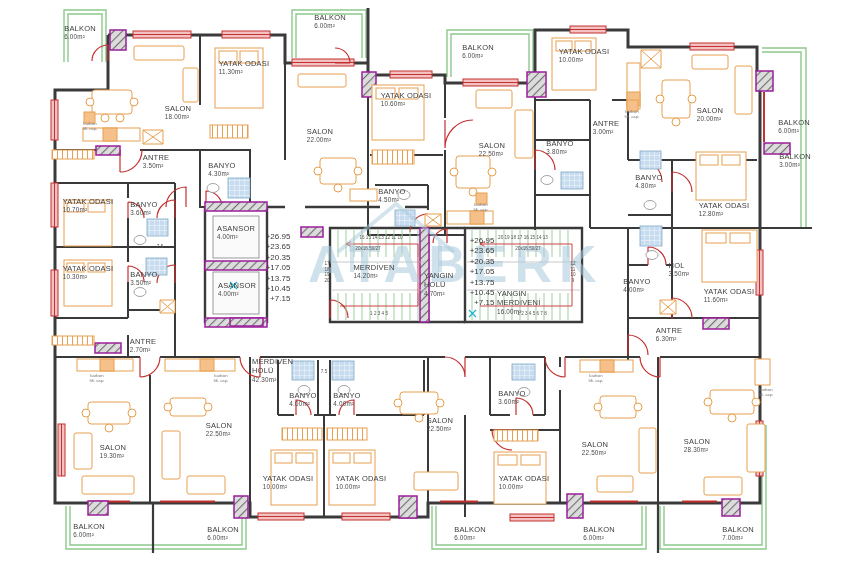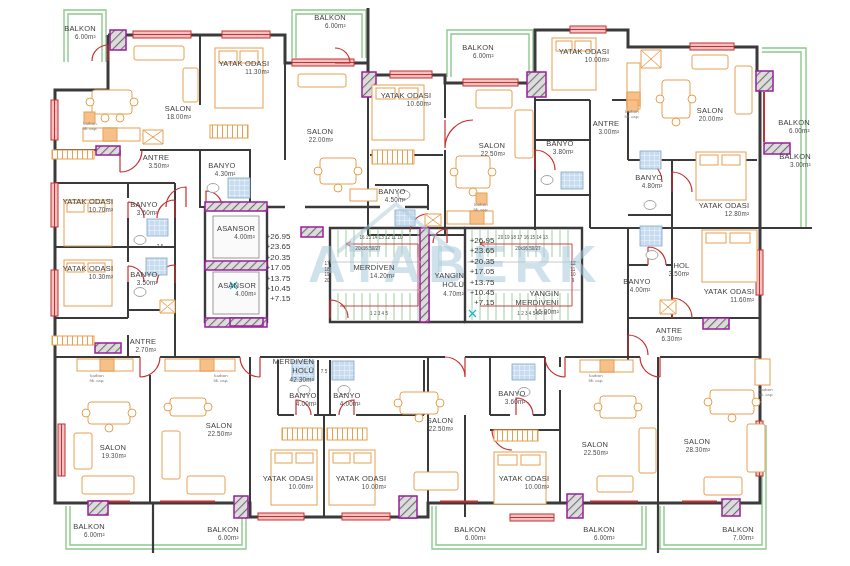--- a/index.html
+++ b/index.html
@@ -1,20 +1,20 @@
 <!DOCTYPE html>
 <html><head>
 <meta charset="utf-8">
 <style>
   html,body{margin:0;padding:0;background:#ffffff;}
   #plan{position:relative;width:850px;height:566px;background:#ffffff;overflow:hidden;
         font-family:"Liberation Sans",sans-serif;}
   #plan svg{position:absolute;left:0;top:0;}
   .labels{position:absolute;left:0;top:0;width:850px;height:566px;}
-  .room{position:absolute;transform:translate(-50%,-50%);text-align:right;color:#3c3c3c;
+  .room{position:absolute;transform:translate(-50%,-50%);text-align:left;color:#3c3c3c;
         font:400 7.5px/1.25 "Liberation Sans",sans-serif;letter-spacing:.2px;white-space:nowrap;}
   .room .ra{font-size:6.3px;color:#4a4a4a;}
   .room.wrap{white-space:normal;width:62px;margin-top:30px;}
   .tiny{position:absolute;transform:translate(-50%,-50%);font:400 4.6px/1.25 "Liberation Sans",sans-serif;
         color:#555;text-align:center;white-space:pre-line;}
   .elev{position:absolute;transform:translate(-50%,-50%);font:400 8px/1.3 "Liberation Sans",sans-serif;
         color:#3a3a3a;white-space:pre;text-align:right;}
   .vent{position:absolute;transform:translate(-50%,-50%);font:400 4.4px/1.2 "Liberation Sans",sans-serif;
         color:#777;text-align:center;white-space:pre-line;}
   .wm{position:absolute;left:308px;top:238px;font:700 52px/1 "Liberation Sans",sans-serif;

